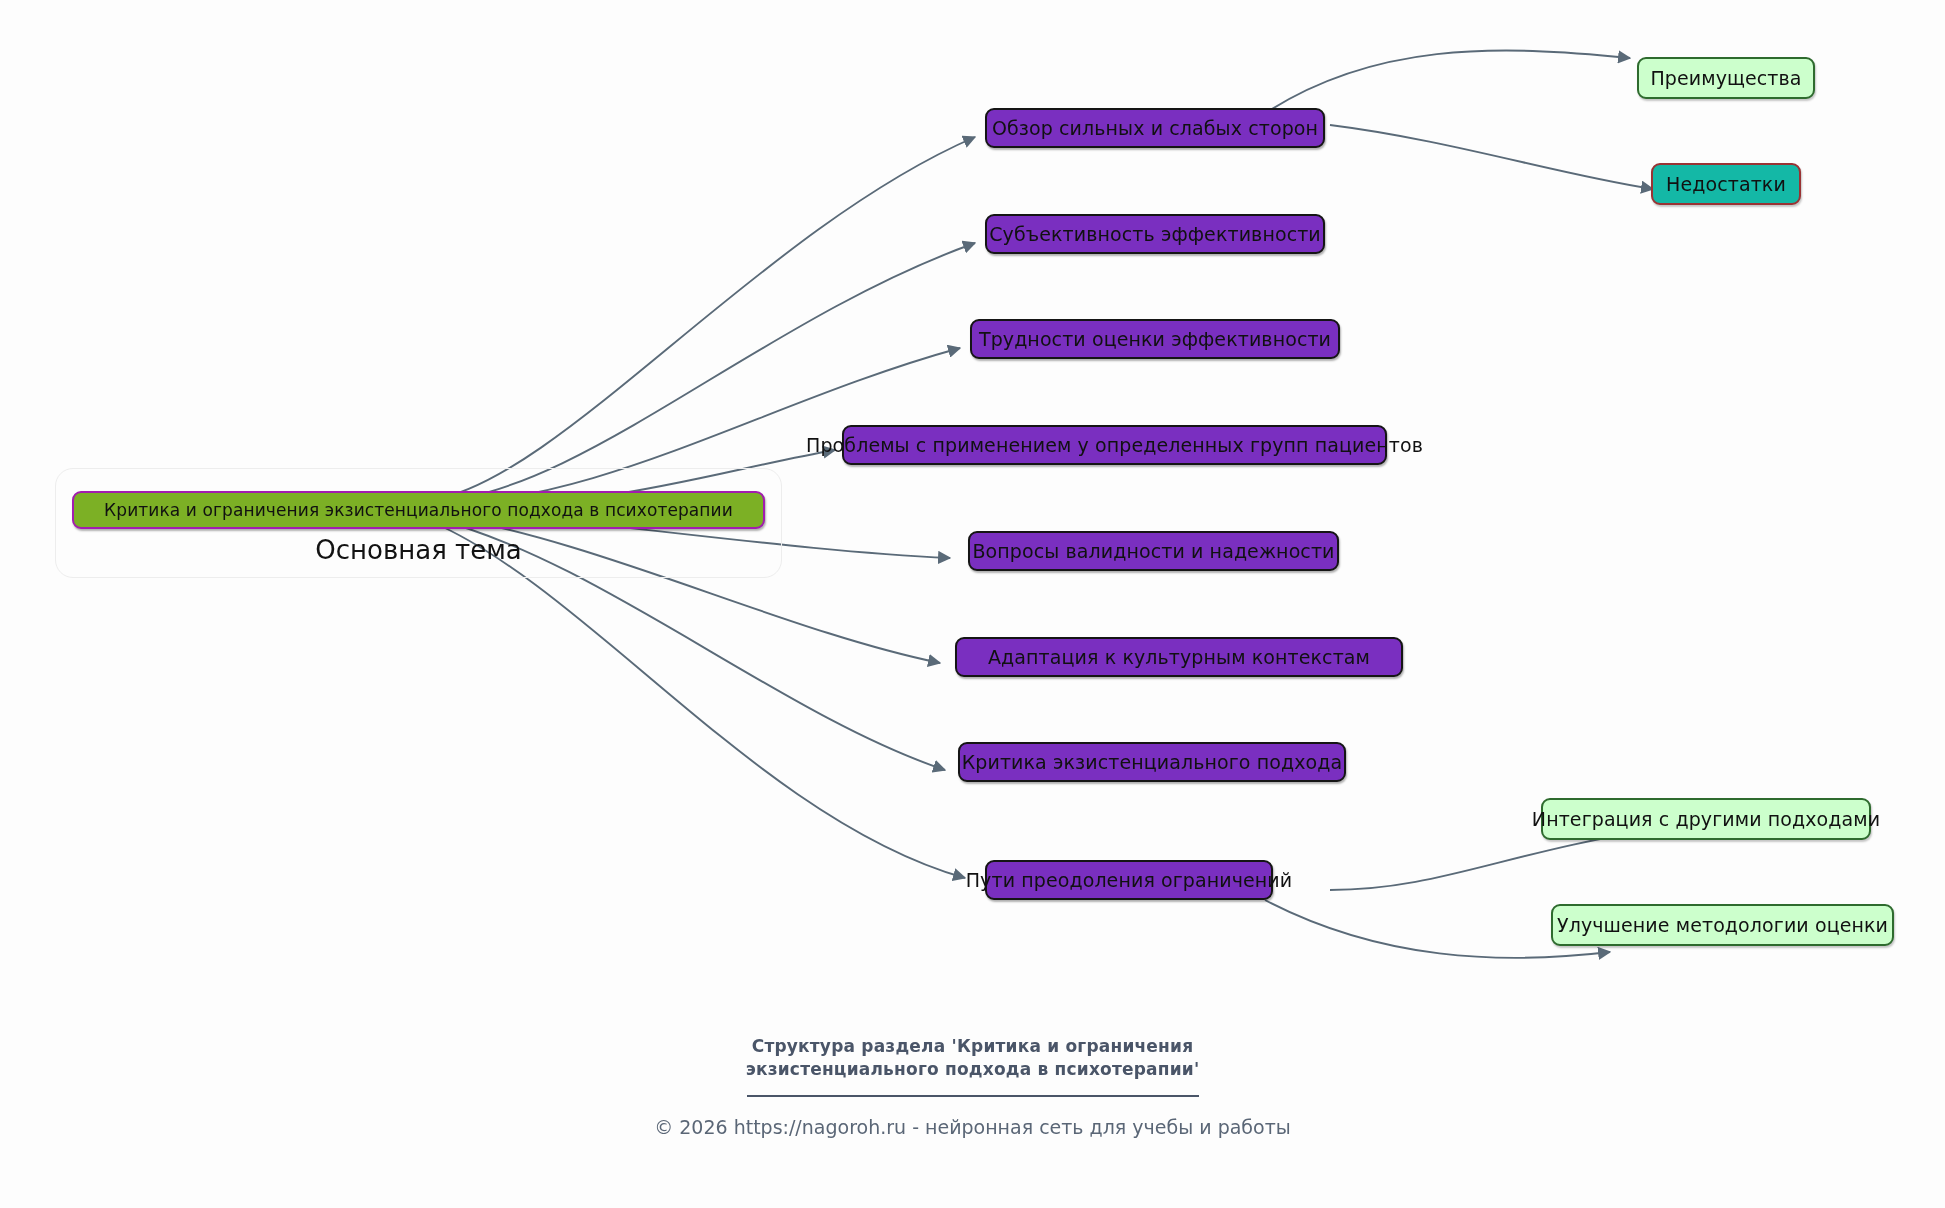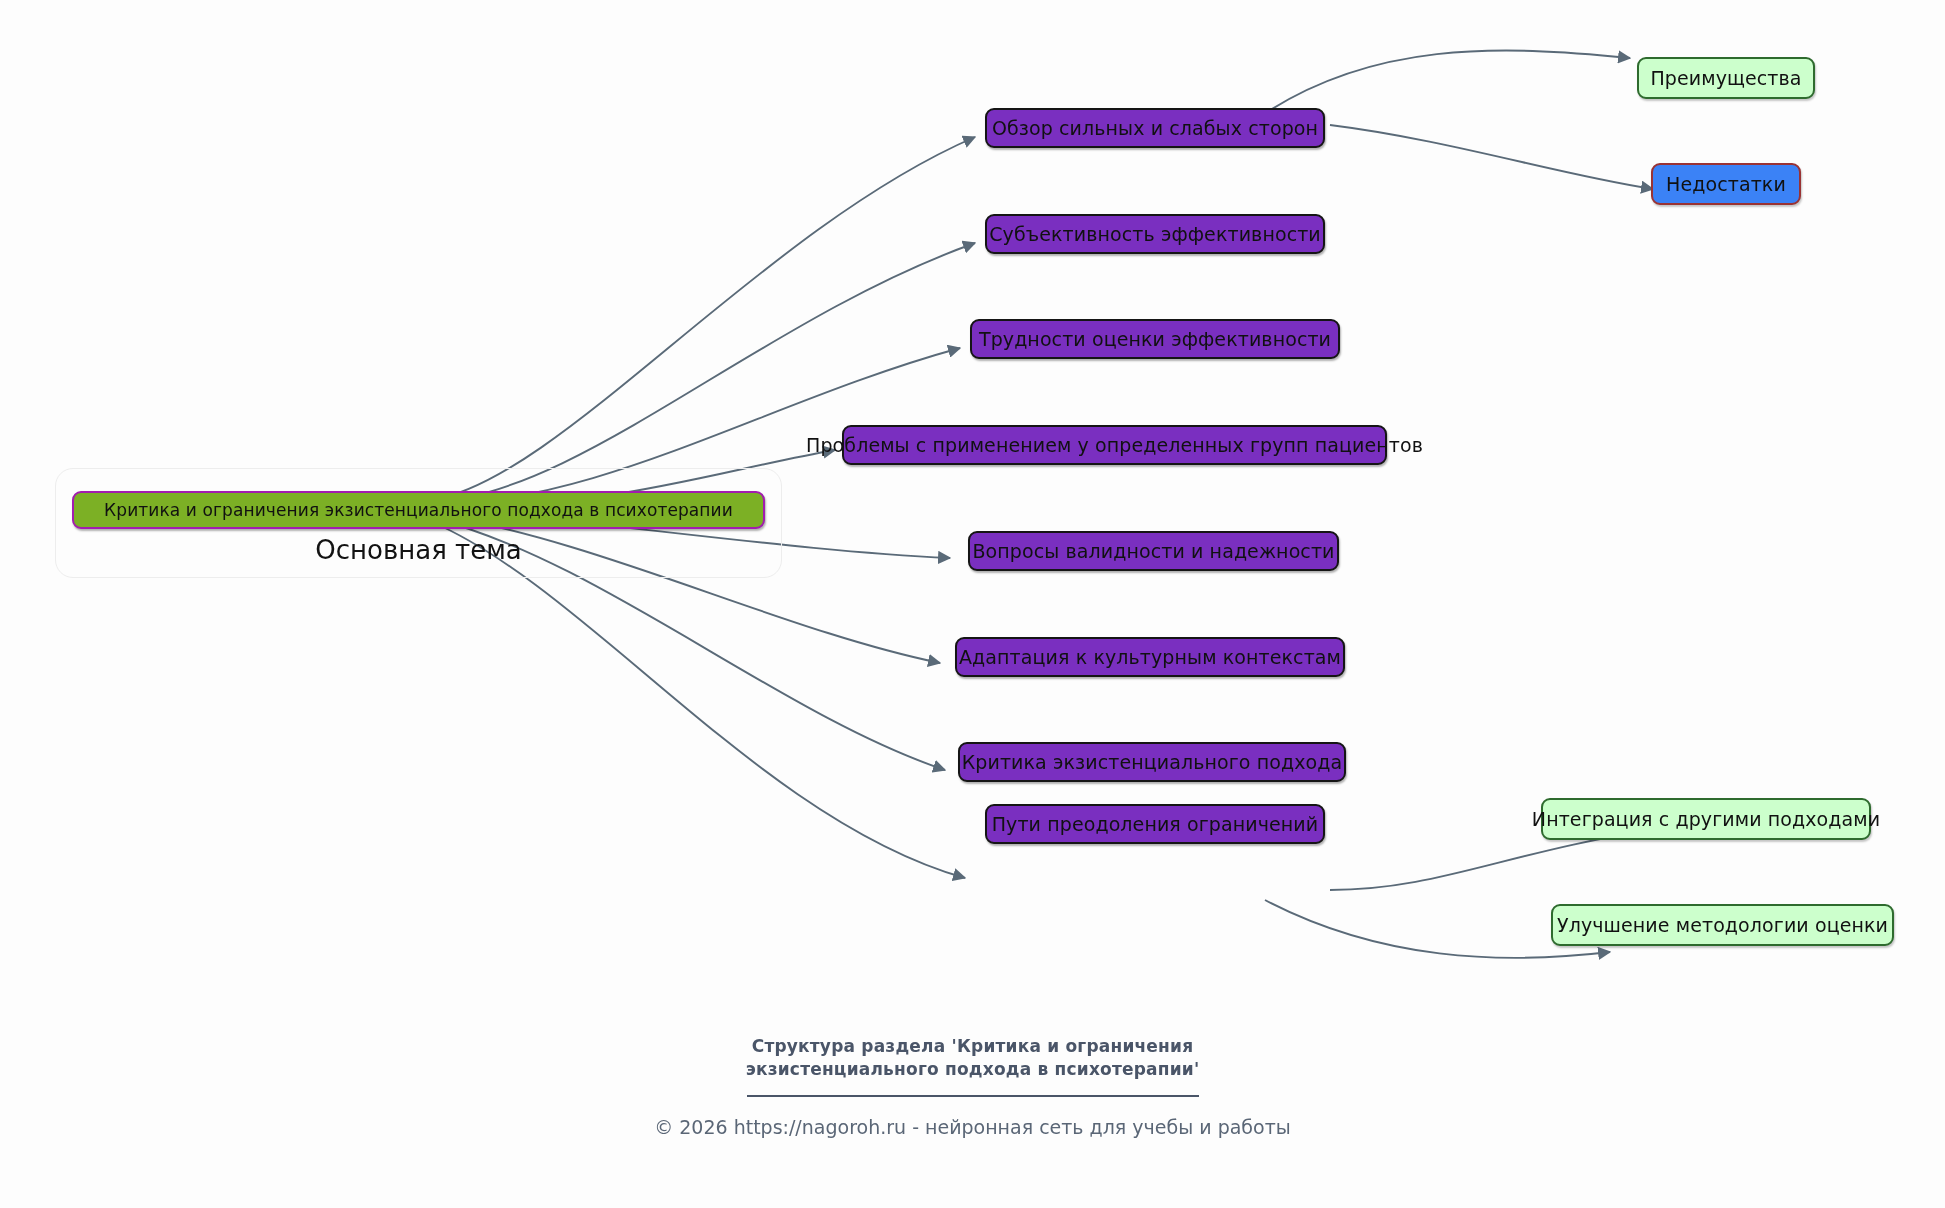--- a/index.html
+++ b/index.html
@@ -52,21 +52,21 @@
     box-shadow: 1px 2px 2px rgba(0,0,0,0.30);
   }
 
   .node-leaf-green {
     background: #CCFFCC;
     border: 2px solid #2E6B2E;
     box-shadow: 1px 2px 2px rgba(0,0,0,0.22);
   }
 
   .node-leaf-red {
-    background: #3b82f6;
+    background: #14b8a6;
     border: 2px solid #9A3334;
     box-shadow: 1px 2px 2px rgba(0,0,0,0.22);
   }
 
   
   #root-container {
     position: absolute;
     left: 55px;
     top: 468px;
     width: 727px;
@@ -154,25 +154,25 @@
   <div class="node node-branch" style="left:985px; top:108px; width:340px; height:40px;">Обзор сильных и слабых сторон</div>
 
   <div class="node node-branch" style="left:985px; top:214px; width:340px; height:40px;">Субъективность эффективности</div>
 
   <div class="node node-branch" style="left:970px; top:319px; width:370px; height:40px;">Трудности оценки эффективности</div>
 
   <div class="node node-branch" style="left:842px; top:425px; width:545px; height:40px;">Проблемы с применением у определенных групп пациентов</div>
 
   <div class="node node-branch" style="left:968px; top:531px; width:371px; height:40px;">Вопросы валидности и надежности</div>
 
-  <div class="node node-branch" style="left:955px; top:637px; width:390px; height:40px;">Адаптация к культурным контекстам</div>
+  <div class="node node-branch" style="left:955px; top:637px; width:448px; height:40px;">Адаптация к культурным контекстам</div>
 
   <div class="node node-branch" style="left:958px; top:742px; width:388px; height:40px;">Критика экзистенциального подхода</div>
 
-  <div class="node node-branch" style="left:985px; top:804px; width:340px; height:40px;">Пути преодоления ограничений</div>
+  <div class="node node-branch" style="left:985px; top:860px; width:288px; height:40px;">Пути преодоления ограничений</div>
 
   <div class="node node-leaf-green" style="left:1637px; top:57px; width:178px; height:42px;">Преимущества</div>
 
   <div class="node node-leaf-red" style="left:1651px; top:163px; width:150px; height:42px;">Недостатки</div>
 
   <div class="node node-leaf-green" style="left:1541px; top:798px; width:330px; height:42px;">Интеграция с другими подходами</div>
 
   <div class="node node-leaf-green" style="left:1551px; top:904px; width:343px; height:42px;">Улучшение методологии оценки</div>
 
   <div id="footer">

